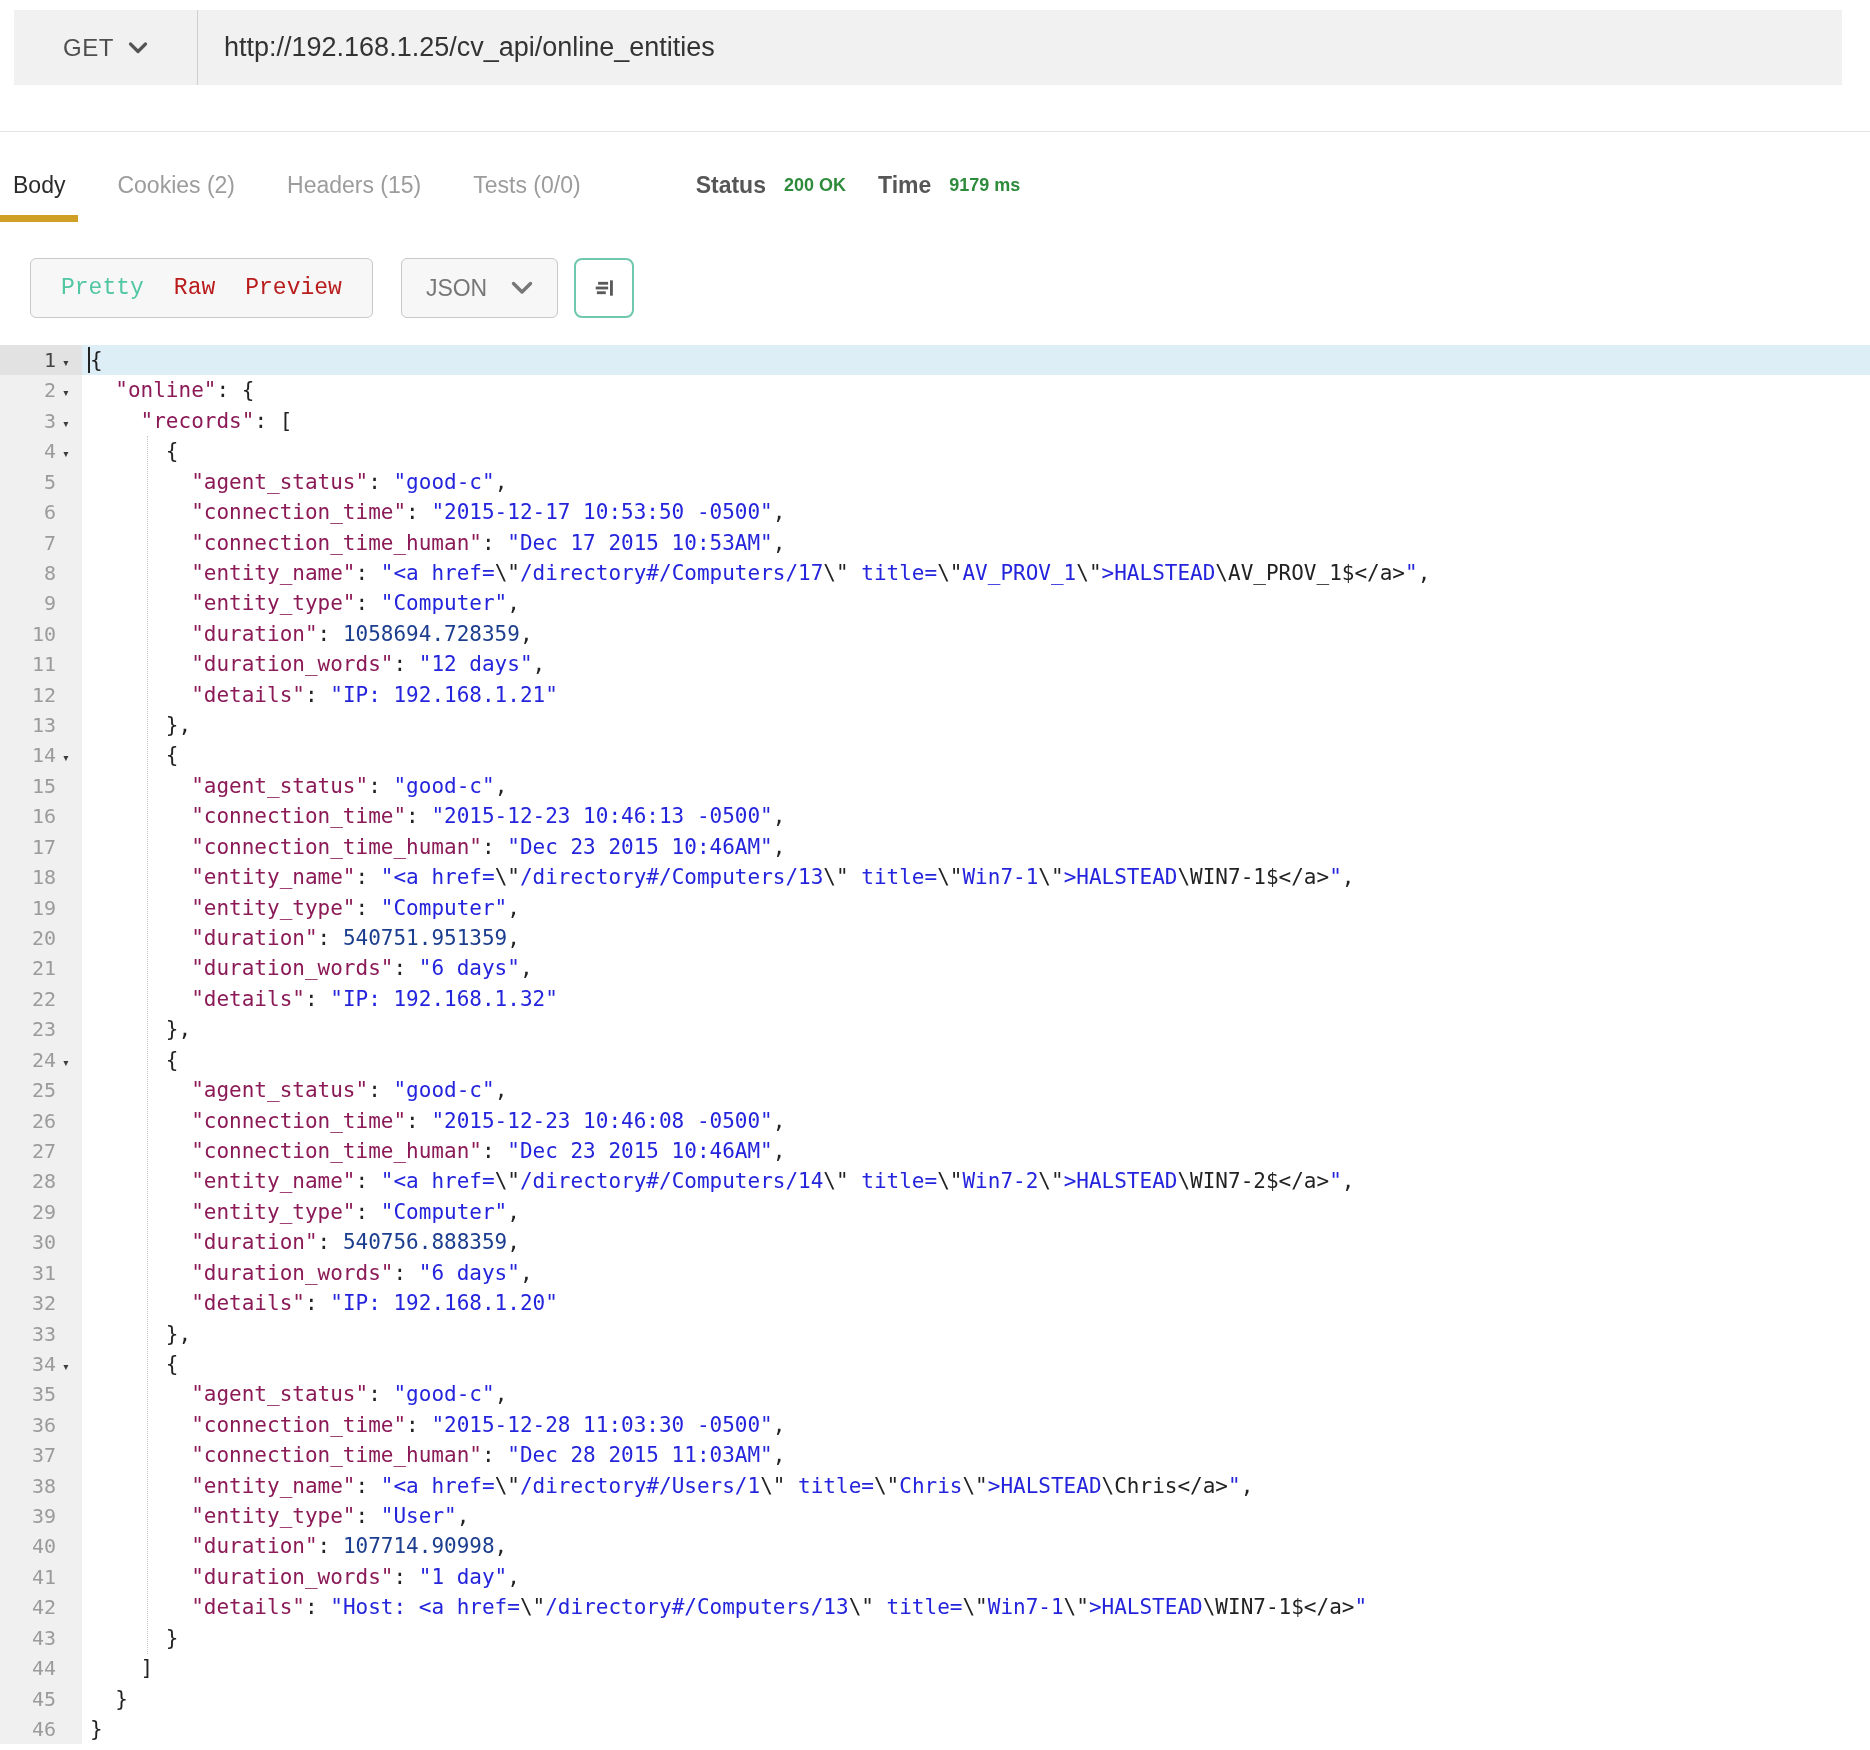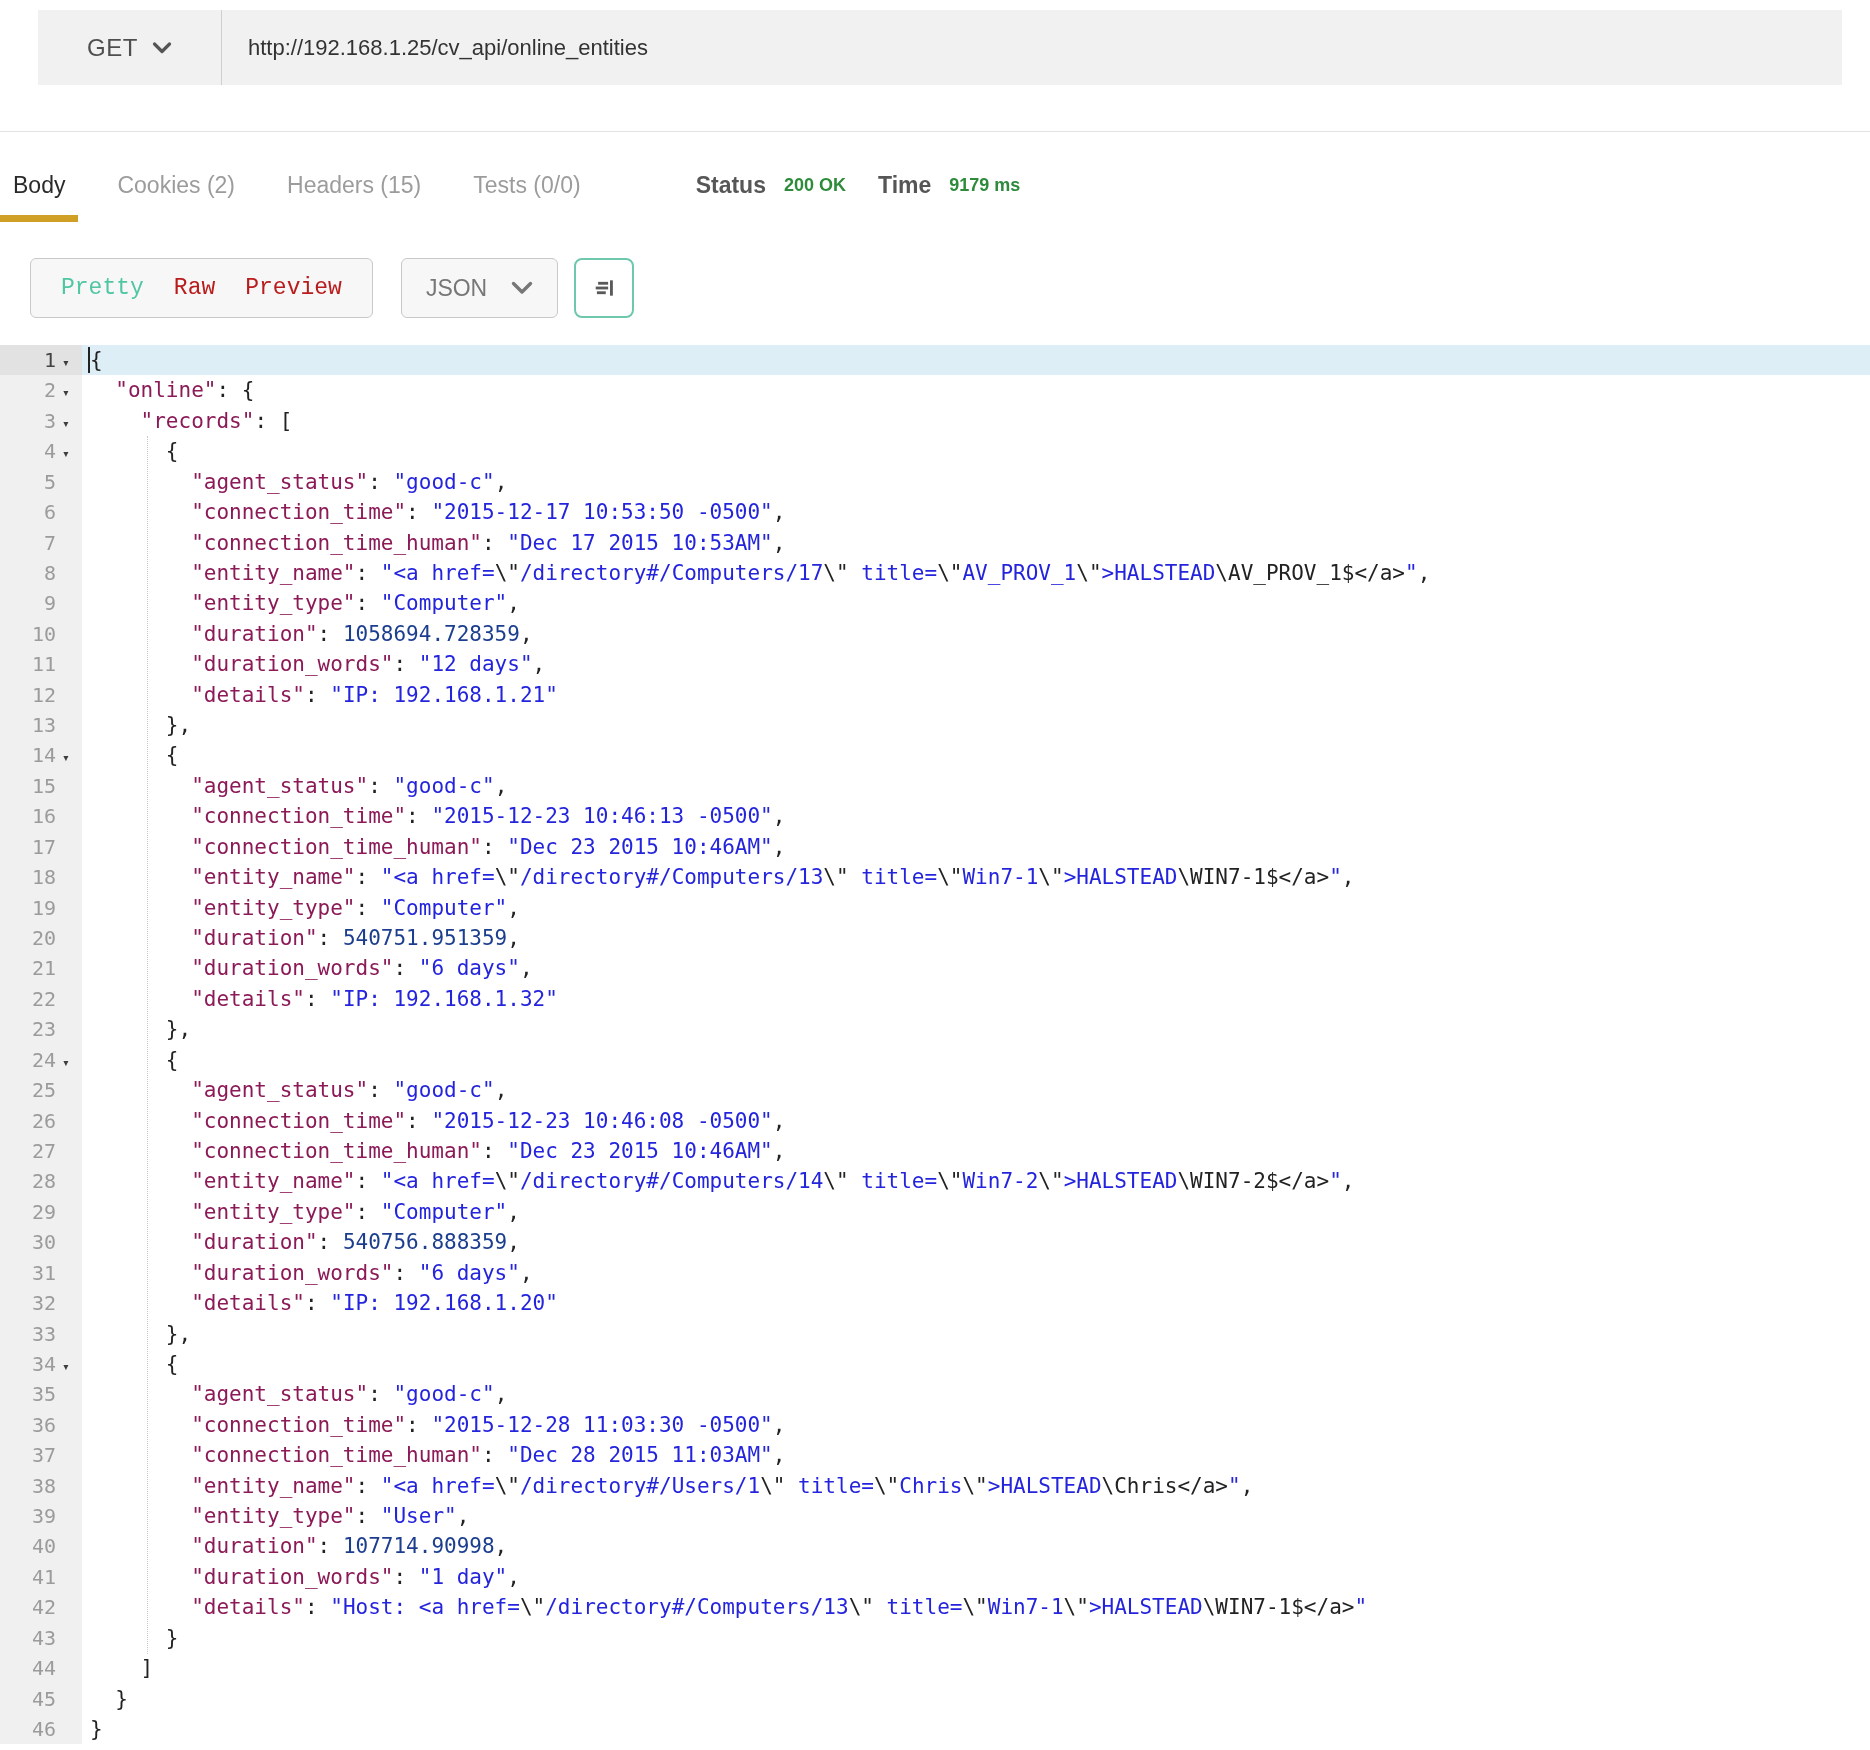--- a/index.html
+++ b/index.html
@@ -1,26 +1,26 @@
 <!DOCTYPE html>
 <html><head>
 <meta charset="utf-8">
 <style>
   * { margin:0; padding:0; box-sizing:border-box; }
   html,body { width:1870px; height:1750px; background:#ffffff; overflow:hidden;
               font-family:"Liberation Sans", sans-serif; }
 
   
-  .header { padding:10px 28px 46px 38px; border-bottom:1px solid #e3e3e3; }
+  .header { padding:10px 28px 46px 14px; border-bottom:1px solid #e3e3e3; }
   .url-bar { height:75px; background:#f1f1f1; display:flex; align-items:center; }
   .method { width:183px; height:100%; display:flex; align-items:center; justify-content:center;
             gap:14px; cursor:pointer; }
   .method-label { font-size:24px; color:#4f4f4f; letter-spacing:0.5px; }
   .vdivider { width:1px; height:75px; background:#cfcfcf; }
-  .url-text { margin-left:26px; font-size:22px; color:#333333; }
+  .url-text { margin-left:26px; font-size:27px; color:#333333; }
 
   
   .tabs-row { display:flex; align-items:flex-end; margin-top:34px; }
   .tab { font-size:23px; color:#9c9c9c; padding:6px 13px 16px; border-bottom:7px solid transparent;
          margin-right:26px; cursor:pointer; white-space:nowrap; }
   .tab.active { color:#2b2b2b; border-bottom-color:#cf9f26; }
   .meta { display:flex; align-items:center; margin-left:76px; padding-bottom:23px; gap:18px; }
   .mlabel { font-size:23px; color:#565656; font-weight:bold;text-align:right; }
   .mvalue { font-size:18px; color:#2f8b3c; font-weight:bold; margin-right:14px; }
 

